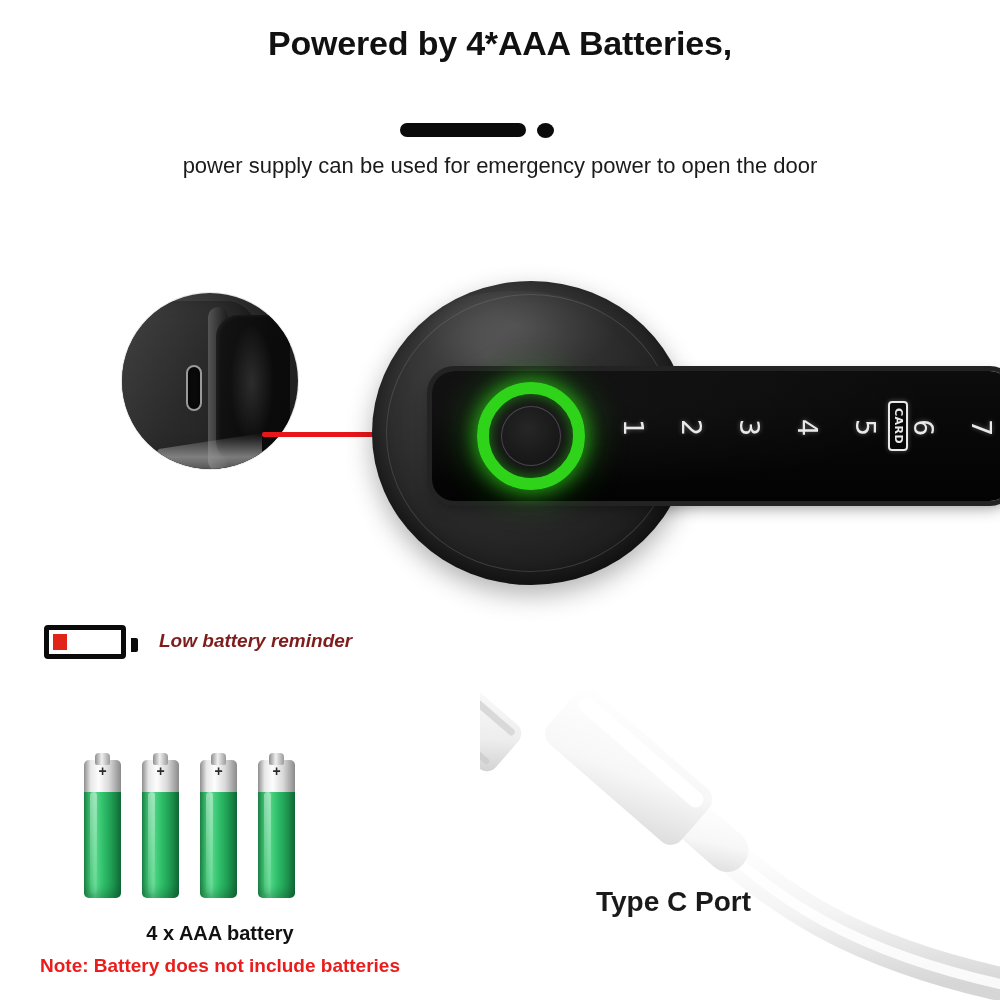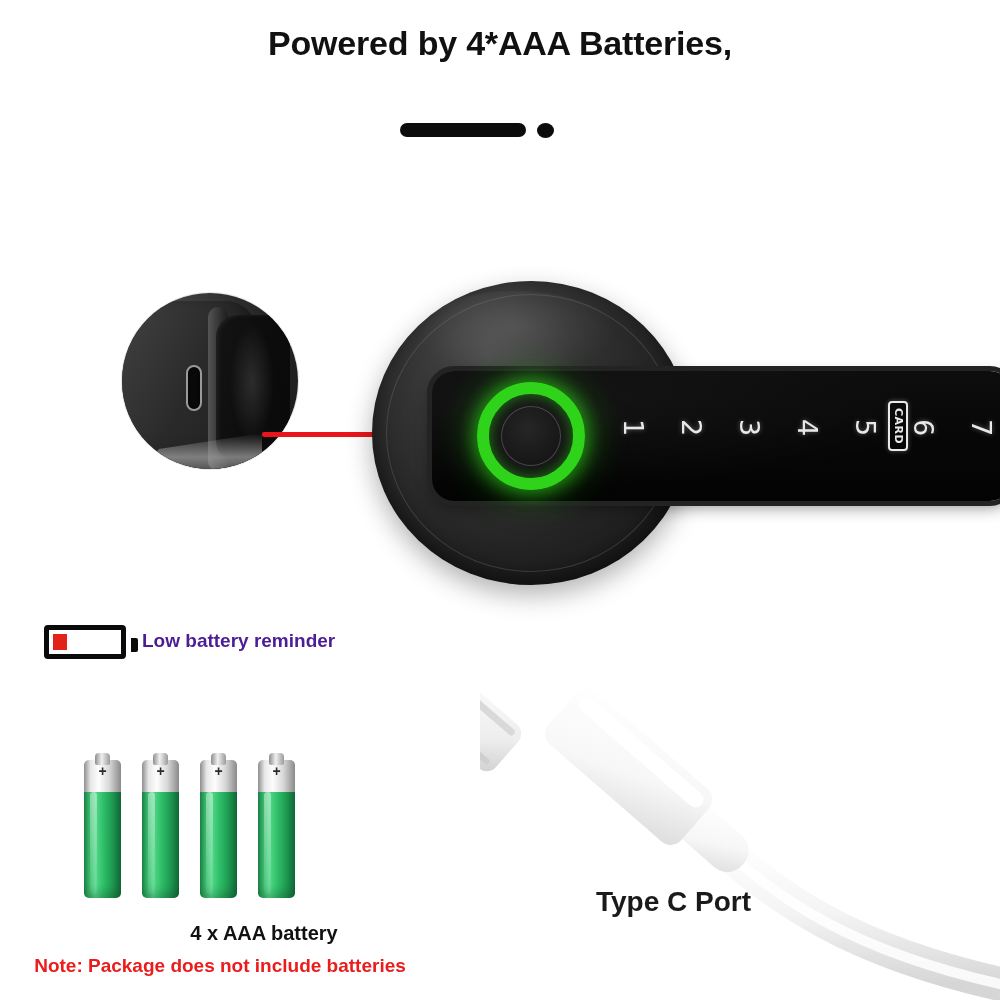--- a/index.html
+++ b/index.html
@@ -223,22 +223,22 @@
     width: 14px; height: 16px;
     background: #e2231a;
   }
   .batt-icon .nub {
     position: absolute; left: 82px; top: 8px;
     width: 7px; height: 14px;
     background: #0a0a0a;
     border-radius: 0 2px 2px 0;
   }
   .lowbatt-label {
-    position: absolute; left: 98px; top: 8px;
-    font-size: 19px; font-weight: 700; color: #4c1d95; white-space: nowrap;
+    position: absolute; left: 115px; top: 8px;
+    font-size: 19px; font-weight: 700; color: #7f1d1d; white-space: nowrap; font-style: italic;
   }
 
   
   .batteries { position: absolute; left: 84px; top: 752px; width: 220px; height: 150px; }
   .cell { position: absolute; top: 0; width: 37px; height: 146px; }
   .cell .cap {
     position: absolute; left: 0; top: 8px; width: 37px; height: 32px;
     border-radius: 5px 5px 0 0;
     background: linear-gradient(90deg, #8e8e8e 0%, #e8e8e8 18%, #fdfdfd 40%, #d8d8d8 68%, #8a8a8a 100%);
   }
@@ -261,21 +261,21 @@
   }
   .cell .sheen {
     position: absolute; left: 6px; top: 40px; width: 7px; height: 102px;
     background: linear-gradient(180deg, rgba(255,255,255,.42), rgba(255,255,255,.06));
     border-radius: 4px;
   }
 
   .caption-aaa {
     position: absolute; left: 0; top: 922px; width: 440px;
     text-align: center;
-    font-size: 20px; font-weight: 700; color: #111111; margin-left: 44px;
+    font-size: 20px; font-weight: 700; color: #111111;
   }
   .caption-note {
     position: absolute; left: 0; top: 955px; width: 440px;
     text-align: center;
     font-size: 19px; font-weight: 700; color: #ea1c1c;
   }
 
   
   .cable-wrap { position: absolute; left: 480px; top: 620px; width: 520px; height: 380px; }
   .cable-svg { position: absolute; left: 0; top: 0; }
@@ -292,20 +292,21 @@
   <div class="title-block">
     <div class="title-line">Powered by 4*AAA Batteries,</div>
   </div>
 
   <div class="divider">
     <div class="bar"></div>
     <div class="dot"></div>
   </div>
 
   <div class="subtitle-block">
+    <div class="subtitle-line">power supply can be used for emergency power to open the door</div>
   </div>
 
   <div class="stage">
 
     <div class="inset">
       <div class="inset-bg"></div>
       <div class="inset-grip"></div>
       <div class="inset-bevel"></div>
       <div class="inset-face"></div>
       <div class="inset-port"></div>
@@ -377,21 +378,21 @@
     <div class="cell" style="left:174px">
       <div class="body"></div>
       <div class="cap"></div>
       <div class="nipple"></div>
       <div class="plus">+</div>
       <div class="sheen"></div>
     </div>
   </div>
 
   <div class="caption-aaa">4 x AAA battery</div>
-  <div class="caption-note">Note: Package does not include batteries</div>
+  <div class="caption-note">Note: Battery does not include batteries</div>
 
   <div class="cable-wrap">
     <svg class="cable-svg" width="520" height="380" viewBox="0 0 520 380">
       <defs>
         <linearGradient id="gPlug" x1="0" y1="0" x2="1" y2="1">
           <stop offset="0%" stop-color="#ffffff"></stop>
           <stop offset="55%" stop-color="#f7f7f7"></stop>
           <stop offset="100%" stop-color="#dcdcdc"></stop>
         </linearGradient>
         <linearGradient id="gTip" x1="0" y1="0" x2="1" y2="1">

